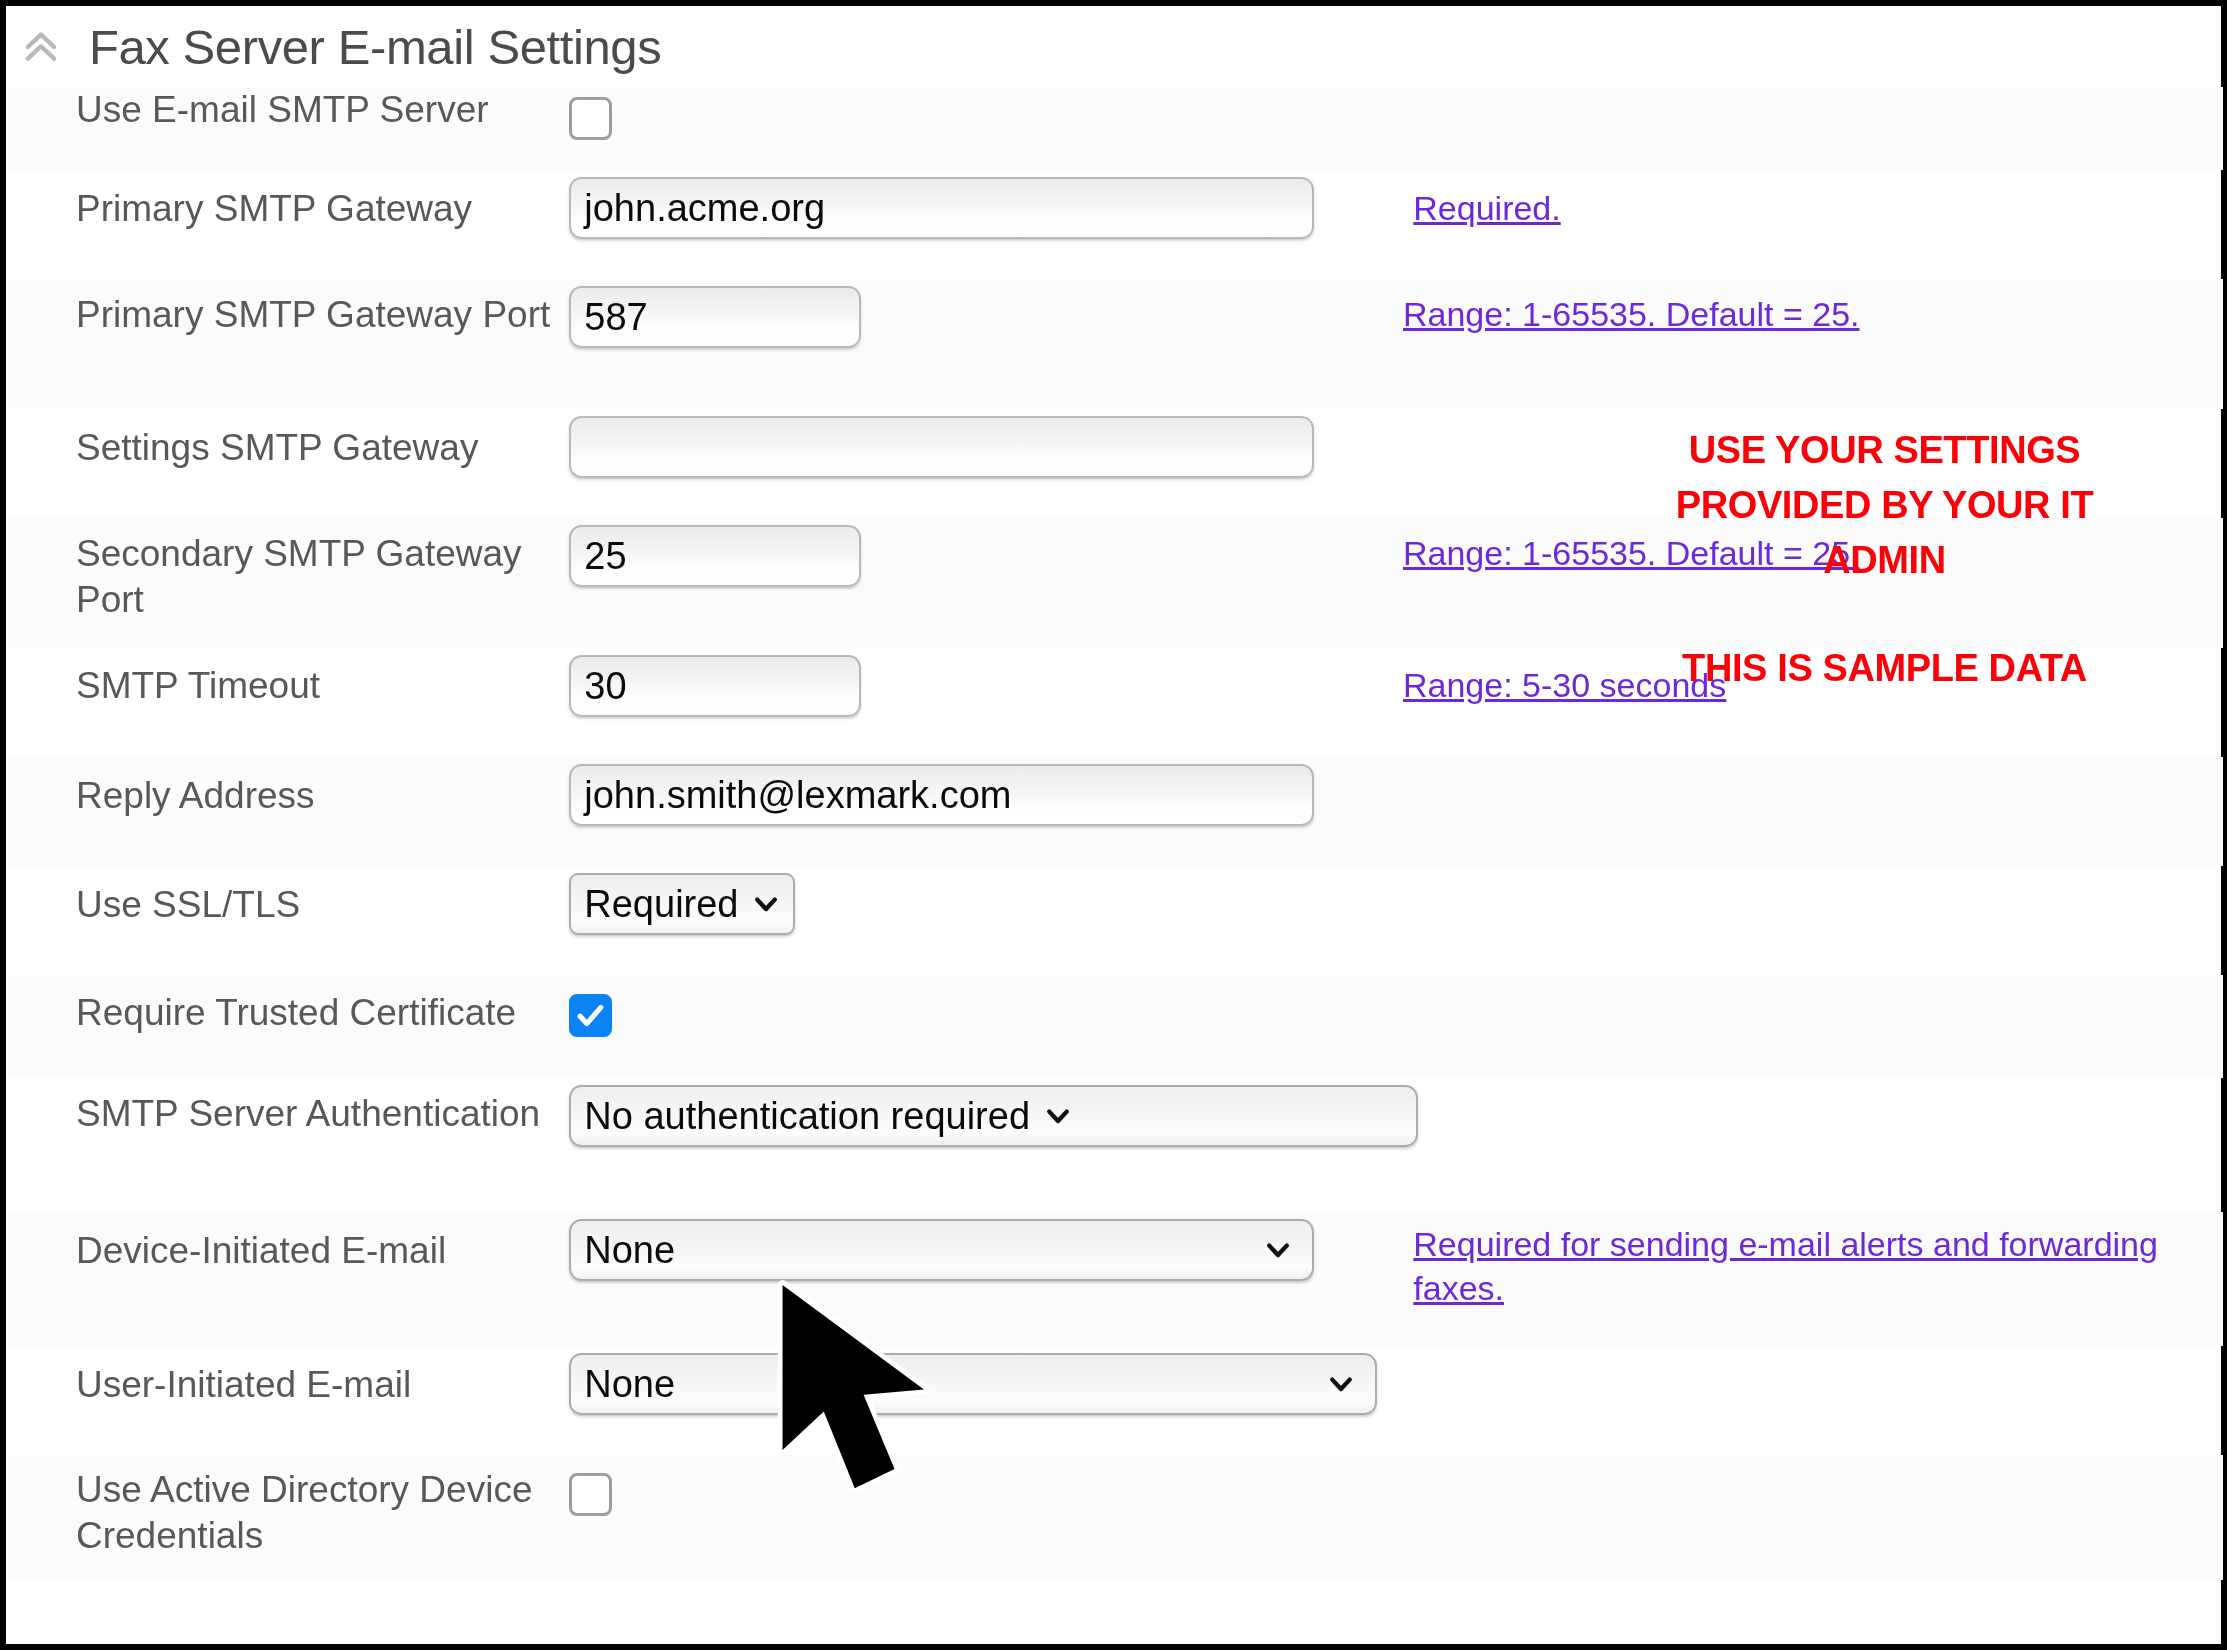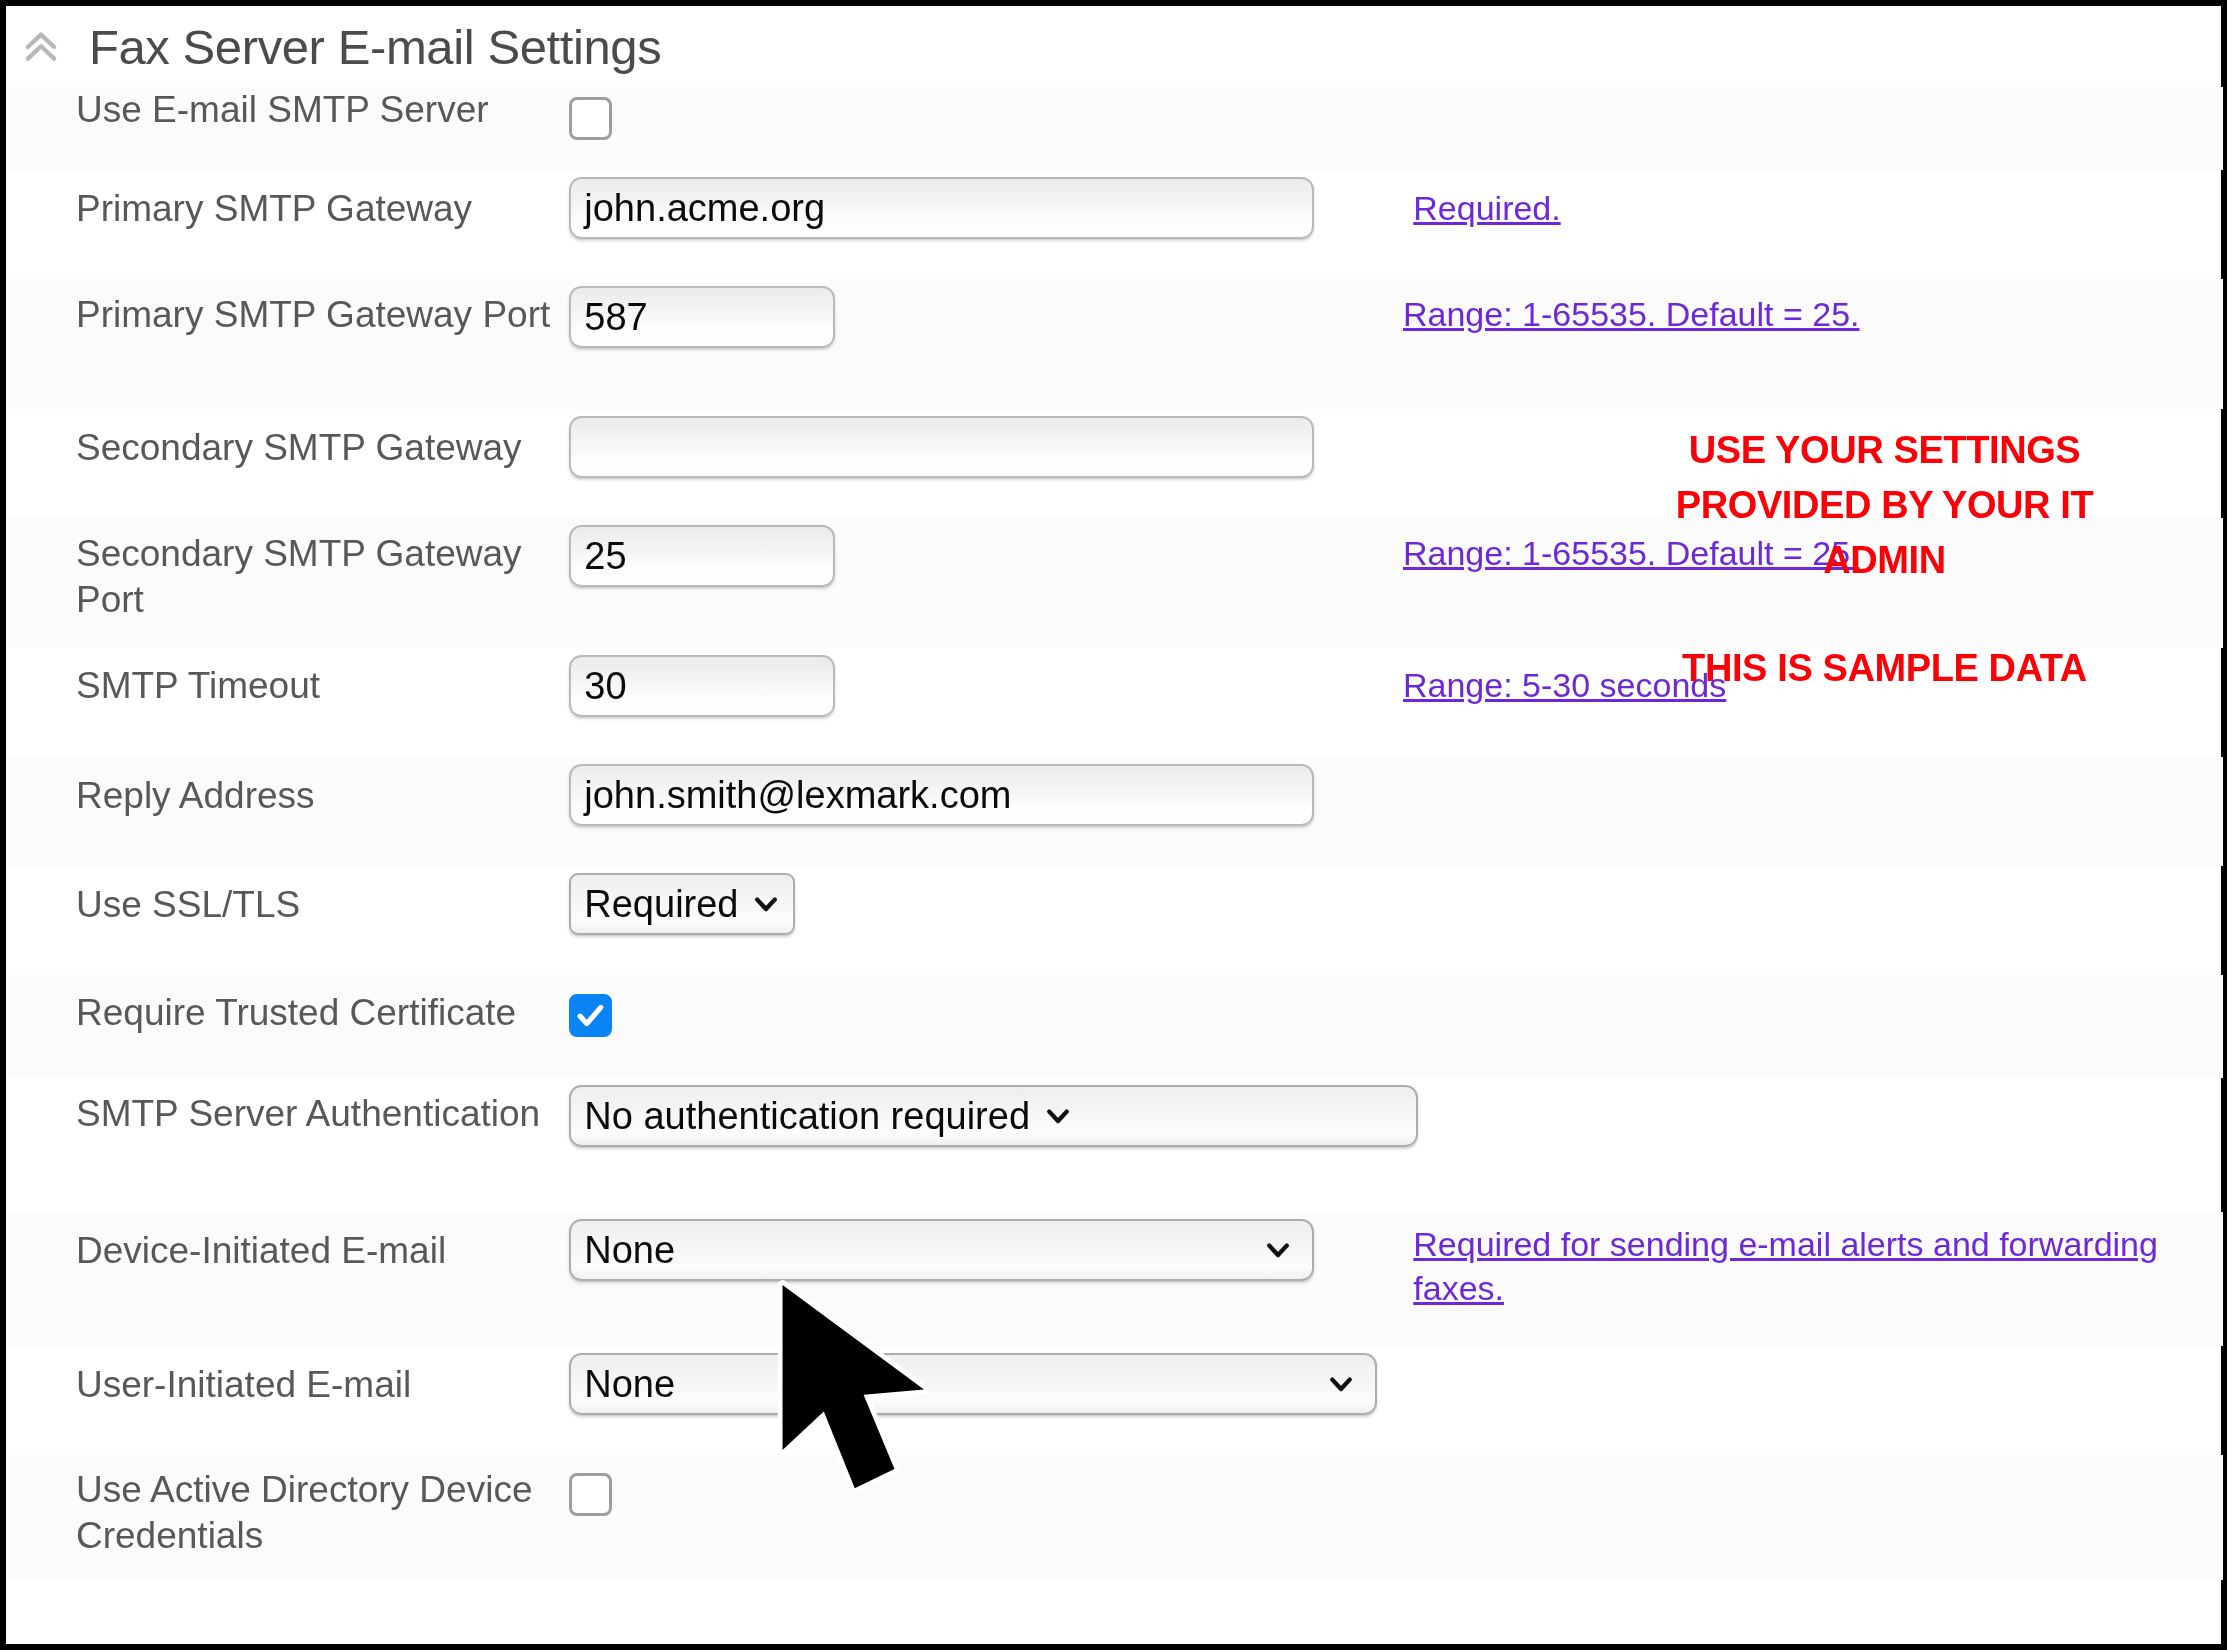--- a/index.html
+++ b/index.html
@@ -98,21 +98,21 @@
     box-shadow: 0 2.2px 3.7px -1.5px rgba(0,0,0,0.28);
     font-size: 38px;
     line-height: 58px;
     color: #0a0a0a;
     padding: 0 13.3px;
     overflow: hidden;
     white-space: nowrap;
     font-family: "Liberation Sans", sans-serif;
   }
   .field.w-wide  { width: 745px; }
-  .field.w-small { width: 266px; }
+  .field.w-small { width: 292px; }
 
   
   .select {
     position: relative;
     display: inline-flex;
     align-items: center;
     height: 62px;
     border: 2.2px solid #adadad;
     border-radius: 12.5px;
     background: linear-gradient(to bottom, #eeeeee 0%, #f6f6f6 45%, #fcfcfc 80%, #f0f0f0 100%);
@@ -209,21 +209,21 @@
 
     <div class="row stripe" style="height:130px">
       <div class="row-label" style="padding-top:13.3px">Primary SMTP Gateway Port</div>
       <div class="row-control" style="padding-top:7.4px">
         <div class="field w-small">587</div>
       </div>
       <div class="row-hint" style="padding-top:13.3px;padding-left:0">Range: 1-65535. Default = 25.</div>
     </div>
 
     <div class="row" style="height:109px">
-      <div class="row-label" style="padding-top:16px">Secondary SMTP Gateway</div>
+      <div class="row-label" style="padding-top:16px">Settings SMTP Gateway</div>
       <div class="row-control" style="padding-top:7.4px">
         <div class="field w-wide"></div>
       </div>
       <div class="row-hint" style="padding-top:16px"></div>
     </div>
 
     <div class="row stripe" style="height:130px">
       <div class="row-label" style="padding-top:13.3px">Secondary SMTP Gateway Port</div>
       <div class="row-control" style="padding-top:7.4px">
         <div class="field w-small">25</div>

